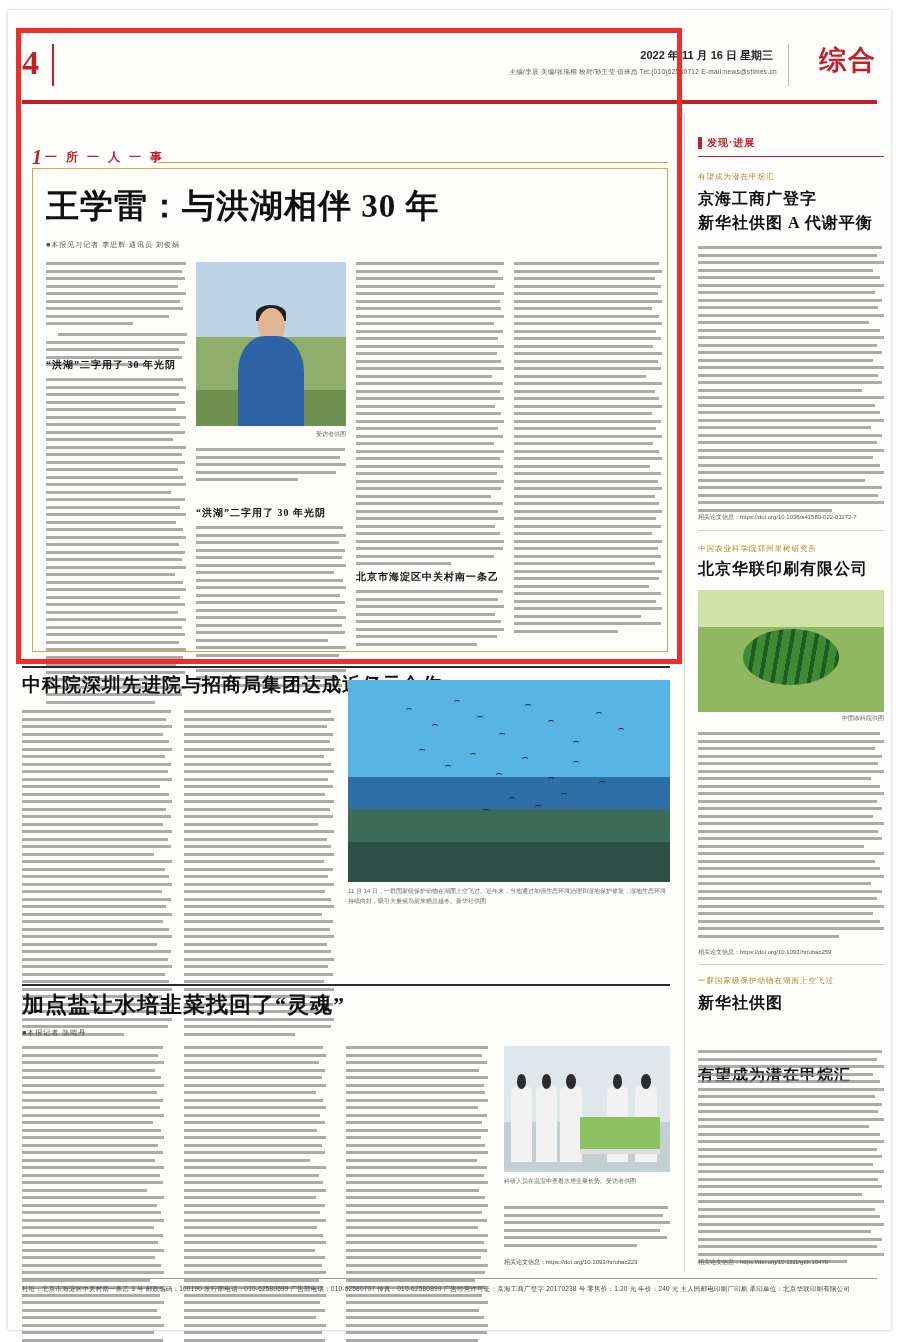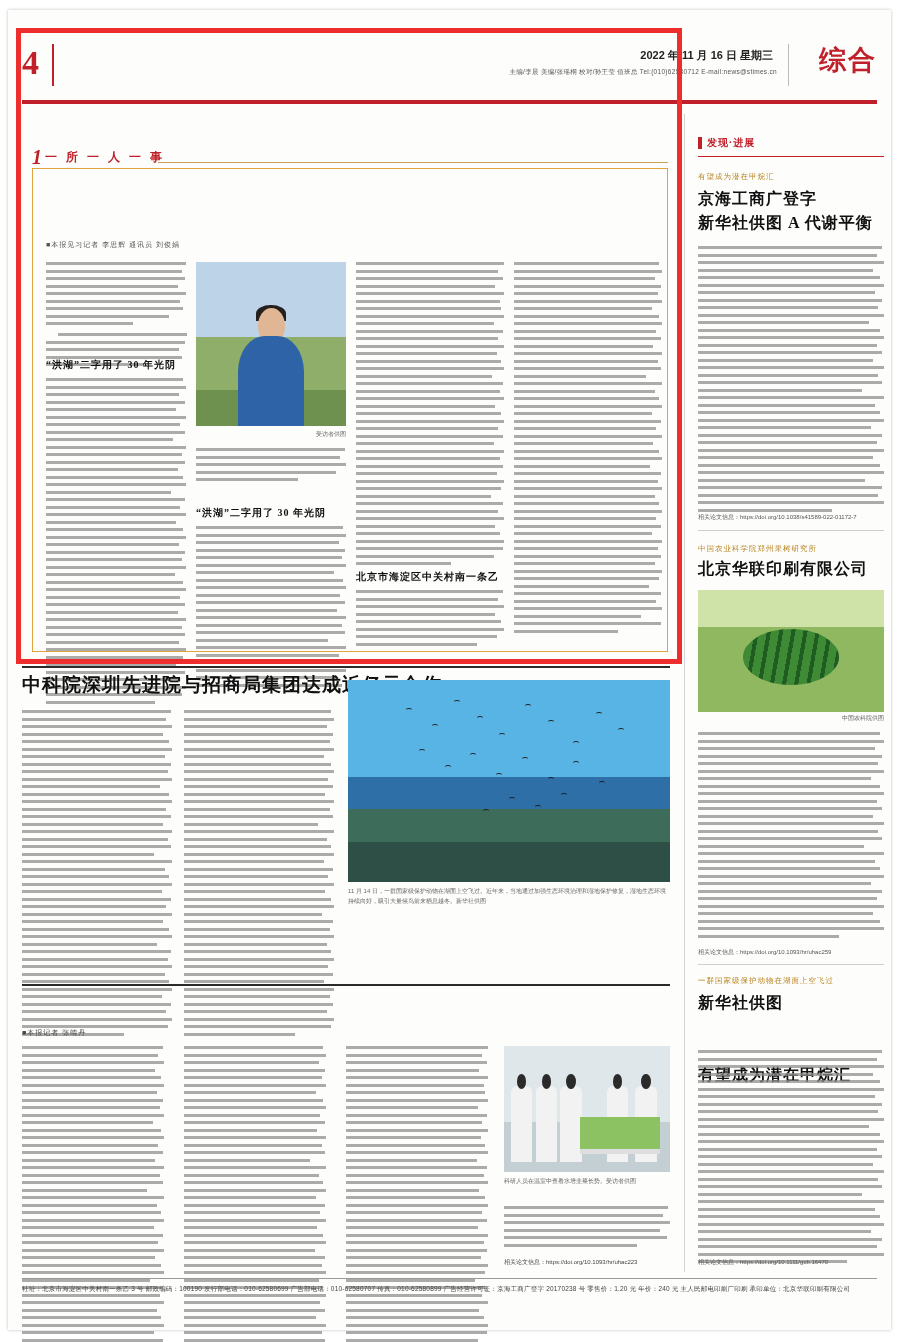--- a/index.html
+++ b/index.html
@@ -415,20 +415,21 @@
     <div class="masthead-bar"></div>
 
     <div class="kicker">
       <span class="kicker-mark">1</span>
       <span class="kicker-text">一 所 一 人 一 事</span>
     </div>
     <div class="kicker-line"></div>
 
     <div class="lead-frame"></div>
 
+    <div class="lead-headline">王学雷：与洪湖相伴 30 年</div>
     <div class="lead-byline byline">■本报见习记者 李思辉  通讯员 刘俊娟</div>
 
     <div class="tcol" style="left:38px; top:252px; width:140px;">
       <div class="tline" style="width:100%"></div>
         <div class="tline" style="width:97%"></div>
       <div class="tline" style="width:99%"></div>
         <div class="tline" style="width:94%"></div>
       <div class="tline" style="width:100%"></div>
         <div class="tline" style="width:96%"></div>
       <div class="tline" style="width:98%"></div>
@@ -881,20 +882,21 @@
       <div class="bird" style="left:70%; top:40%"></div>
       <div class="bird" style="left:78%; top:50%"></div>
       <div class="bird" style="left:50%; top:58%"></div>
       <div class="bird" style="left:58%; top:62%"></div>
       <div class="bird" style="left:66%; top:56%"></div>
       <div class="bird" style="left:42%; top:64%"></div>
     </div>
     <div class="photo-cap" style="left:340px; top:876px; width:322px; text-align:left; white-space:normal; line-height:1.7;">11 月 14 日，一群国家级保护动物在湖面上空飞过。近年来，当地通过加强生态环境治理和湿地保护修复，湿地生态环境持续向好，吸引大量候鸟前来栖息越冬。新华社供图</div>
 
     <div class="rule-black" style="left:14px; top:974px; width:648px;"></div>
+    <div class="story-headline" style="left:14px; top:980px; font-size:22px;">加点盐让水培韭菜找回了“灵魂”</div>
     <div class="byline" style="position:absolute; left:14px; top:1018px;">■本报记者 张晴丹</div>
 
     <div class="tcol" style="left:14px; top:1036px; width:142px;">
       <div class="tline" style="width:99%"></div>
         <div class="tline" style="width:96%"></div>
       <div class="tline" style="width:100%"></div>
         <div class="tline" style="width:94%"></div>
       <div class="tline" style="width:98%"></div>
         <div class="tline" style="width:100%"></div>
       <div class="tline" style="width:95%"></div>

